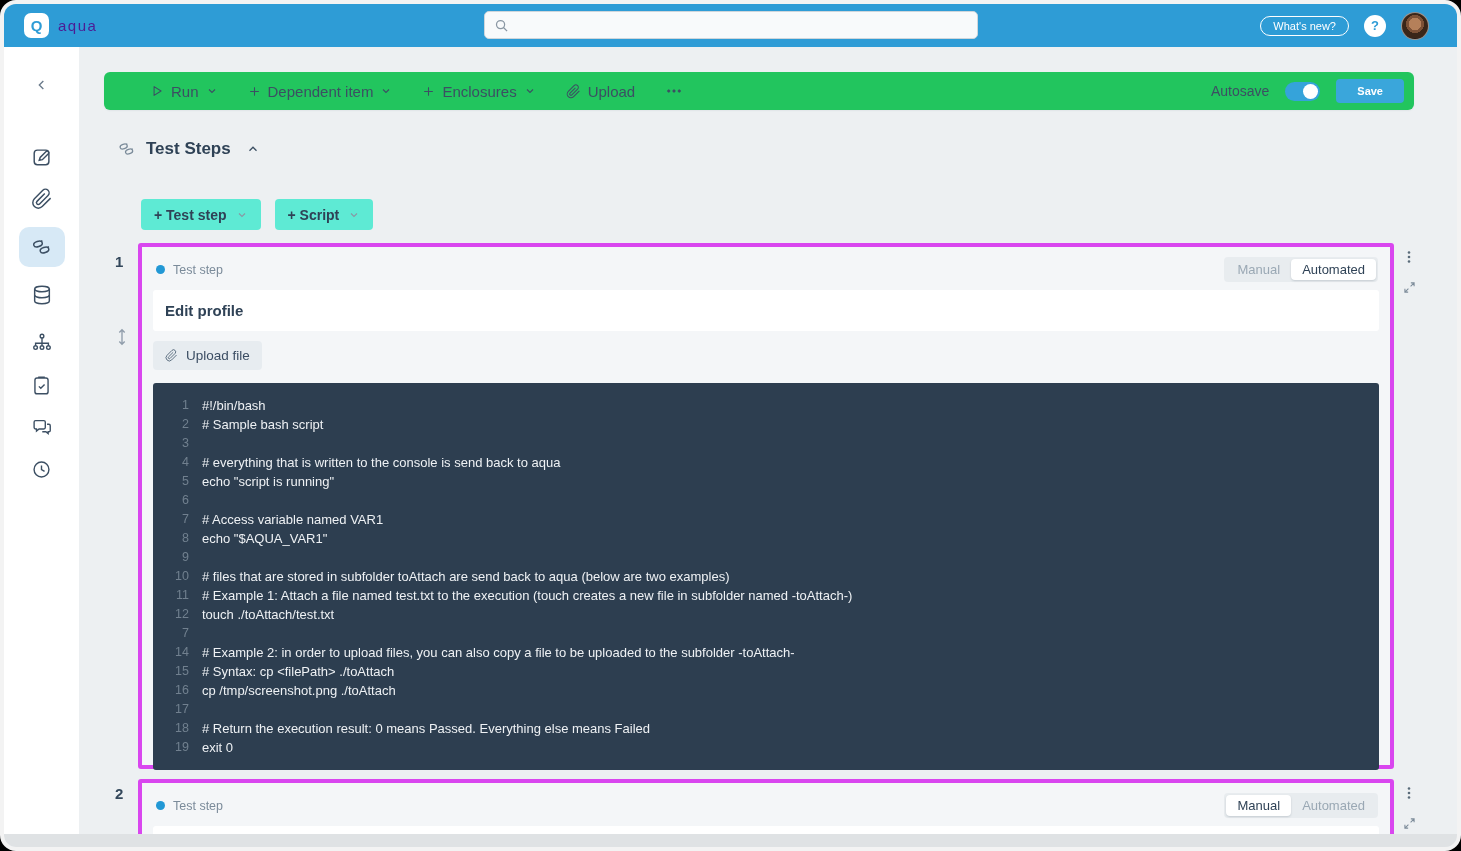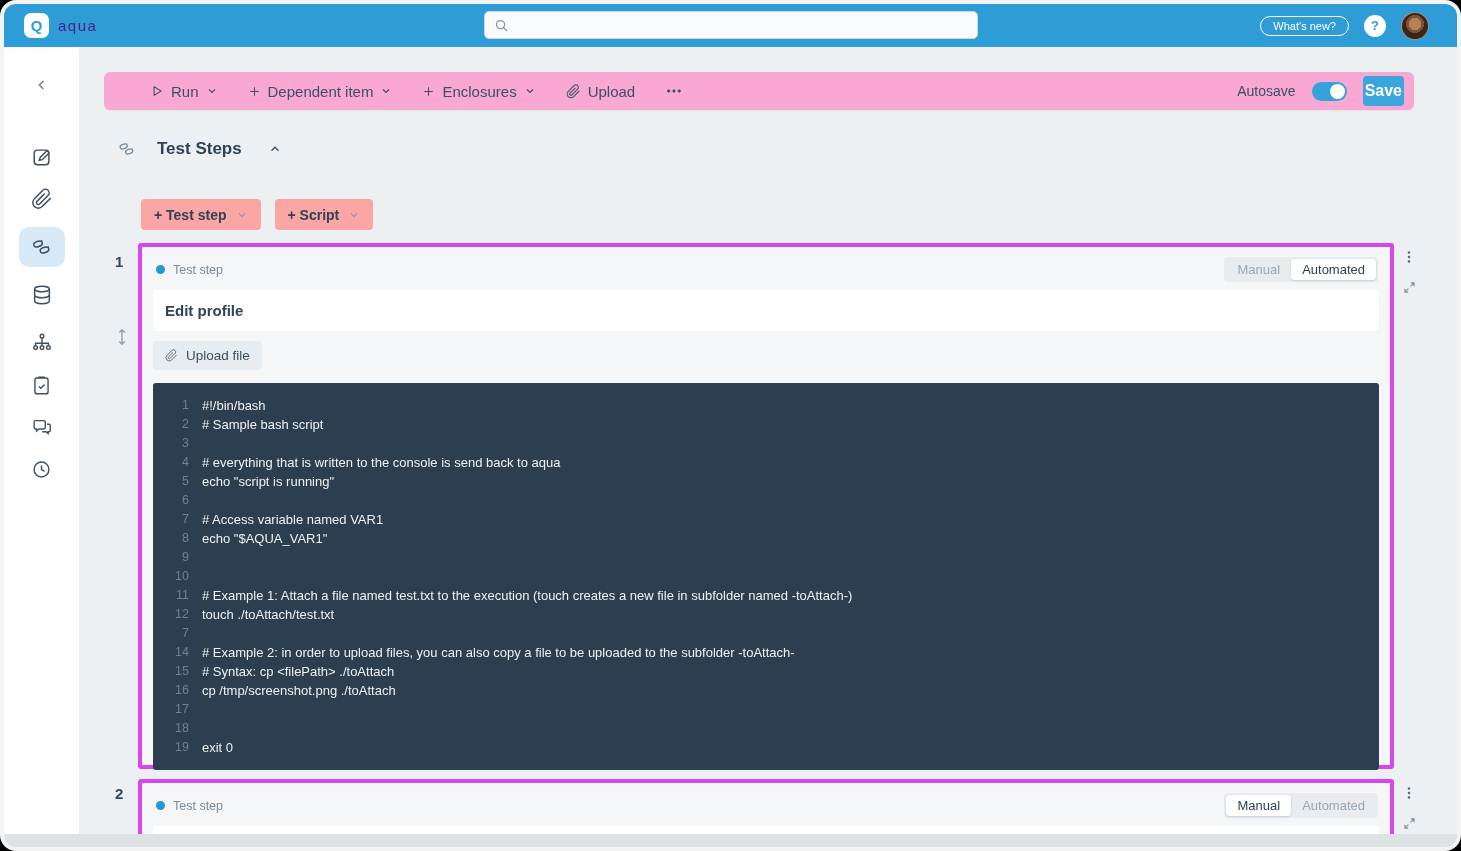--- a/index.html
+++ b/index.html
@@ -51,37 +51,37 @@
     border-radius:10px; color:#3c4f63; cursor:pointer; }
   .side-icon svg { stroke:#3c4f63; }
   .side-icon.muted svg { stroke:#69798a; }
   .side-icon.active { background:#d7e9f6; }
   .s-collapse { margin-top:18px; margin-bottom:30px; }
   .s-gap { margin-top:2px; }
   .s-gap-lg { margin-top:8px; }
   
   .main { position:absolute; top:43px; left:75px; right:0; bottom:0; background:#edf0f2; overflow:hidden; }
   .action-bar {
-    position:absolute; left:25px; top:25px; width:1310px; height:38px; background:#f9a8d4;
+    position:absolute; left:25px; top:25px; width:1310px; height:38px; background:#22c55e;
     border-radius:6px; box-shadow:0 1px 2px rgba(40,60,80,.06);
     display:flex; align-items:center; padding:0 10px 0 46px; gap:30px;
   }
   .ab-item { display:flex; align-items:center; gap:7px; color:#3c4f63; font-size:15px; cursor:pointer; }
   .ab-item svg { stroke:#3c4f63; }
   .ab-right { margin-left:auto; display:flex; align-items:center; gap:16px; }
   .autosave-label { color:#3c4f63; font-size:14px; }
   .toggle { width:35px; height:19px; border-radius:10px; background:#35a3da; position:relative; cursor:pointer; }
   .toggle .knob { position:absolute; right:2px; top:2px; width:15px; height:15px; border-radius:50%; background:#fff; }
-  .save-btn { background:#3aa6db; color:#fff; border:none; border-radius:4px; font-size:16px; font-weight:bold;
-    padding:6px 2px; cursor:pointer; font-family:"Liberation Sans",sans-serif; }
-  .section-head { position:absolute; left:38px; top:92px; display:flex; align-items:center; gap:20px; }
+  .save-btn { background:#3aa6db; color:#fff; border:none; border-radius:4px; font-size:11px; font-weight:bold;
+    padding:6px 21px; cursor:pointer; font-family:"Liberation Sans",sans-serif; }
+  .section-head { position:absolute; left:38px; top:92px; display:flex; align-items:center; gap:9px; }
   .section-title { font-size:17px; font-weight:bold; color:#2f4256; }
   .collapse-chev { cursor:pointer; margin-left:6px; }
   .add-row { position:absolute; left:62px; top:152px; display:flex; gap:14px; }
-  .add-btn { background:#fca5a5; border:none; border-radius:4px; height:31px; padding:0 13px;
+  .add-btn { background:#5eead4; border:none; border-radius:4px; height:31px; padding:0 13px;
     display:flex; align-items:center; gap:9px; color:#2f4256; font-size:14px; font-weight:bold;
     cursor:pointer; font-family:"Liberation Sans",sans-serif; }
   
   .step-num { position:absolute; font-size:15px; font-weight:bold; color:#33475b; }
   .drag-handle { position:absolute; cursor:grab; }
   .step-card {
     position:absolute; left:59px; width:1256px; background:#f4f6f8;
     border:4px solid #d946ef; border-radius:3px;
   }
   .card-1 { top:196px; height:526px; }
@@ -387,20 +387,21 @@
             <div class="code-row">
               <span class="ln">8</span>
               <span class="code">echo "$AQUA_VAR1"</span>
             </div>
             <div class="code-row">
               <span class="ln">9</span>
               <span class="code"></span>
             </div>
             <div class="code-row">
               <span class="ln">10</span>
+              <span class="code"># files that are stored in subfolder toAttach are send back to aqua (below are two examples)</span>
             </div>
             <div class="code-row">
               <span class="ln">11</span>
               <span class="code"># Example 1: Attach a file named test.txt to the execution (touch creates a new file in subfolder named -toAttach-)</span>
             </div>
             <div class="code-row">
               <span class="ln">12</span>
               <span class="code">touch ./toAttach/test.txt</span>
             </div>
             <div class="code-row">
@@ -418,20 +419,21 @@
             <div class="code-row">
               <span class="ln">16</span>
               <span class="code">cp /tmp/screenshot.png ./toAttach</span>
             </div>
             <div class="code-row">
               <span class="ln">17</span>
               <span class="code"></span>
             </div>
             <div class="code-row">
               <span class="ln">18</span>
+              <span class="code"># Return the execution result: 0 means Passed. Everything else means Failed</span>
             </div>
             <div class="code-row">
               <span class="ln">19</span>
               <span class="code">exit 0</span>
             </div>
           </div>
       </div>
     </div>
 
     <div class="card-menu" style="top:203px;">

